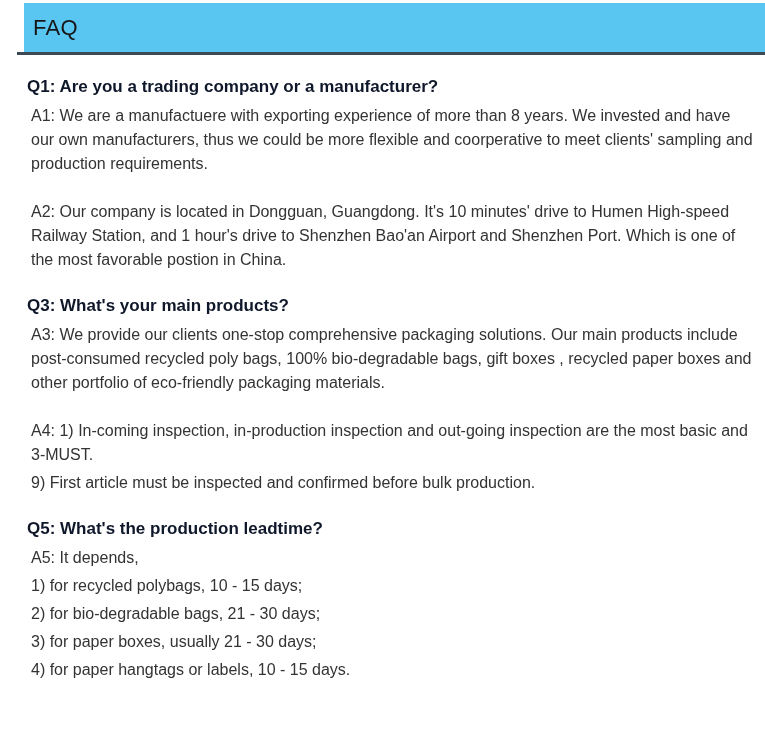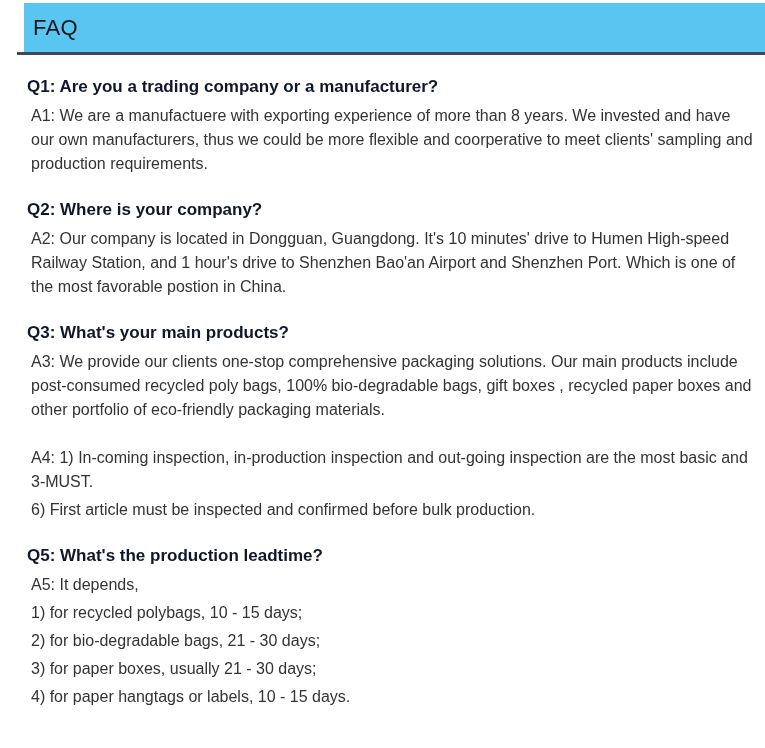--- a/index.html
+++ b/index.html
@@ -72,37 +72,36 @@
   <div class="content">
 
     <section class="faq-item">
       <h3 class="question">Q1: Are you a trading company or a manufacturer?</h3>
       <div class="answer">
         <p>A1: We are a manufactuere with exporting experience of more than 8 years. We invested and have our own manufacturers, thus we could be more flexible and coorperative to meet clients' sampling and production requirements.</p>
       </div>
     </section>
 
     <section class="faq-item">
-      <h3 class="question">Q2: Where is your company?</h3>
       <div class="answer">
         <p>A2: Our company is located in Dongguan, Guangdong. It's 10 minutes' drive to Humen High-speed Railway Station, and 1 hour's drive to Shenzhen Bao'an Airport and Shenzhen Port. Which is one of the most favorable postion in China.</p>
       </div>
     </section>
 
     <section class="faq-item">
       <h3 class="question">Q3: What's your main products?</h3>
       <div class="answer">
         <p>A3: We provide our clients one-stop comprehensive packaging solutions. Our main products include post-consumed recycled poly bags, 100% bio-degradable bags, gift boxes , recycled paper boxes and other portfolio of eco-friendly packaging materials.</p>
       </div>
     </section>
 
     <section class="faq-item">
       <div class="answer">
         <p>A4: 1) In-coming inspection, in-production inspection and out-going inspection are the most basic and 3-MUST.</p>
-        <p>6) First article must be inspected and confirmed before bulk production.</p>
+        <p>9) First article must be inspected and confirmed before bulk production.</p>
       </div>
     </section>
 
     <section class="faq-item">
       <h3 class="question">Q5: What's the production leadtime?</h3>
       <div class="answer">
         <p>A5: It depends,</p>
         <p>1) for recycled polybags, 10 - 15 days;</p>
         <p>2) for bio-degradable bags, 21 - 30 days;</p>
         <p>3) for paper boxes, usually 21 - 30 days;</p>

